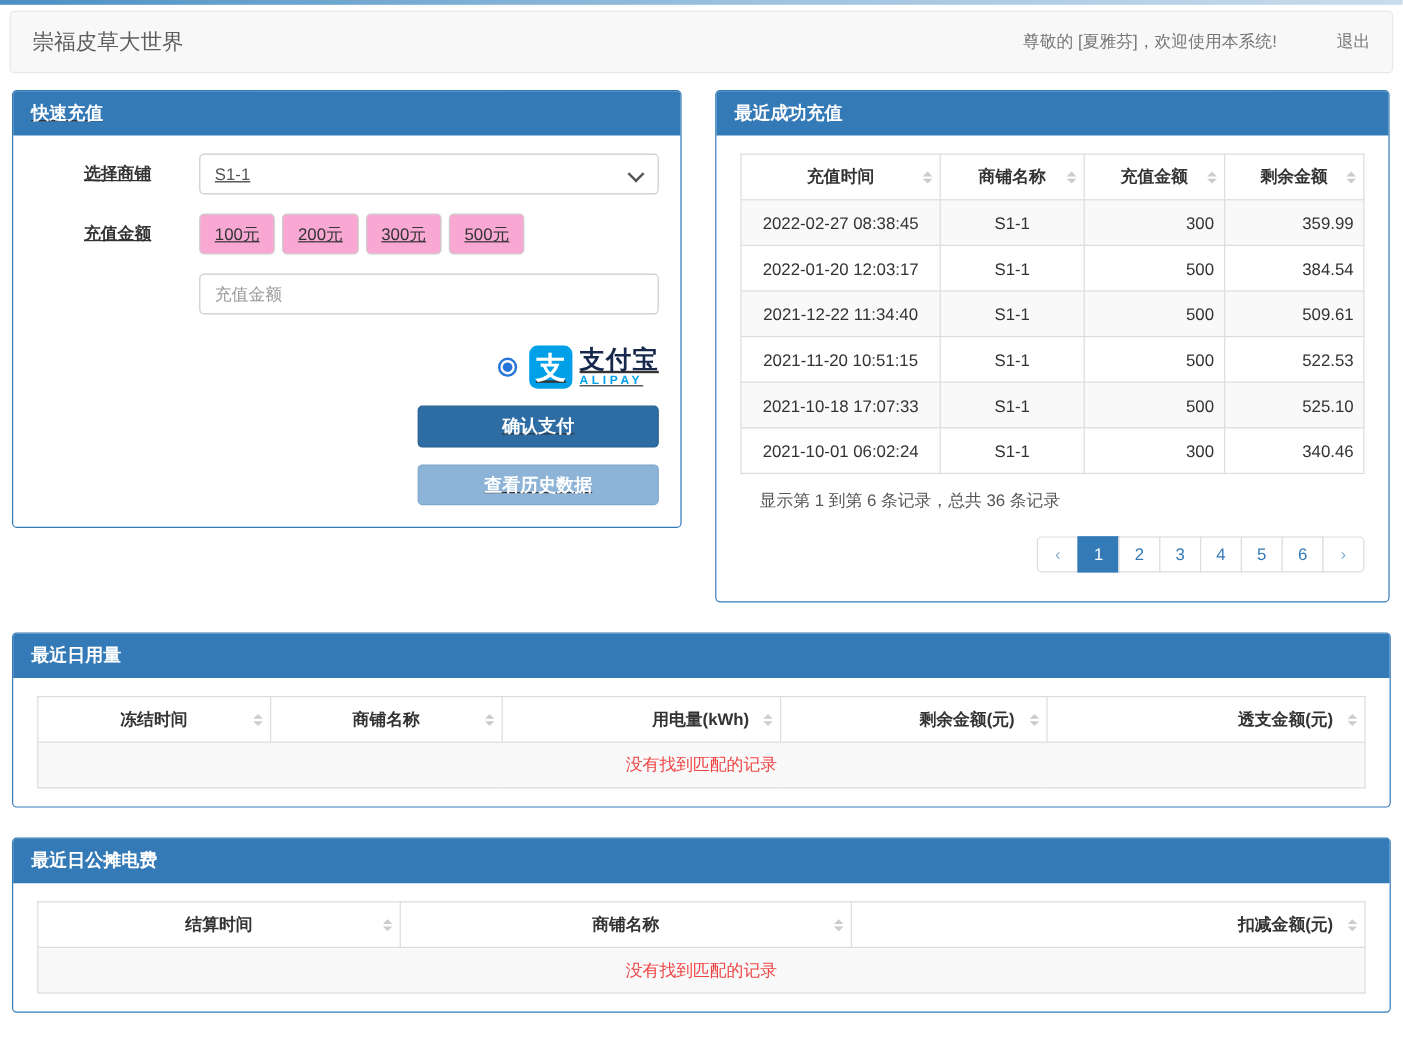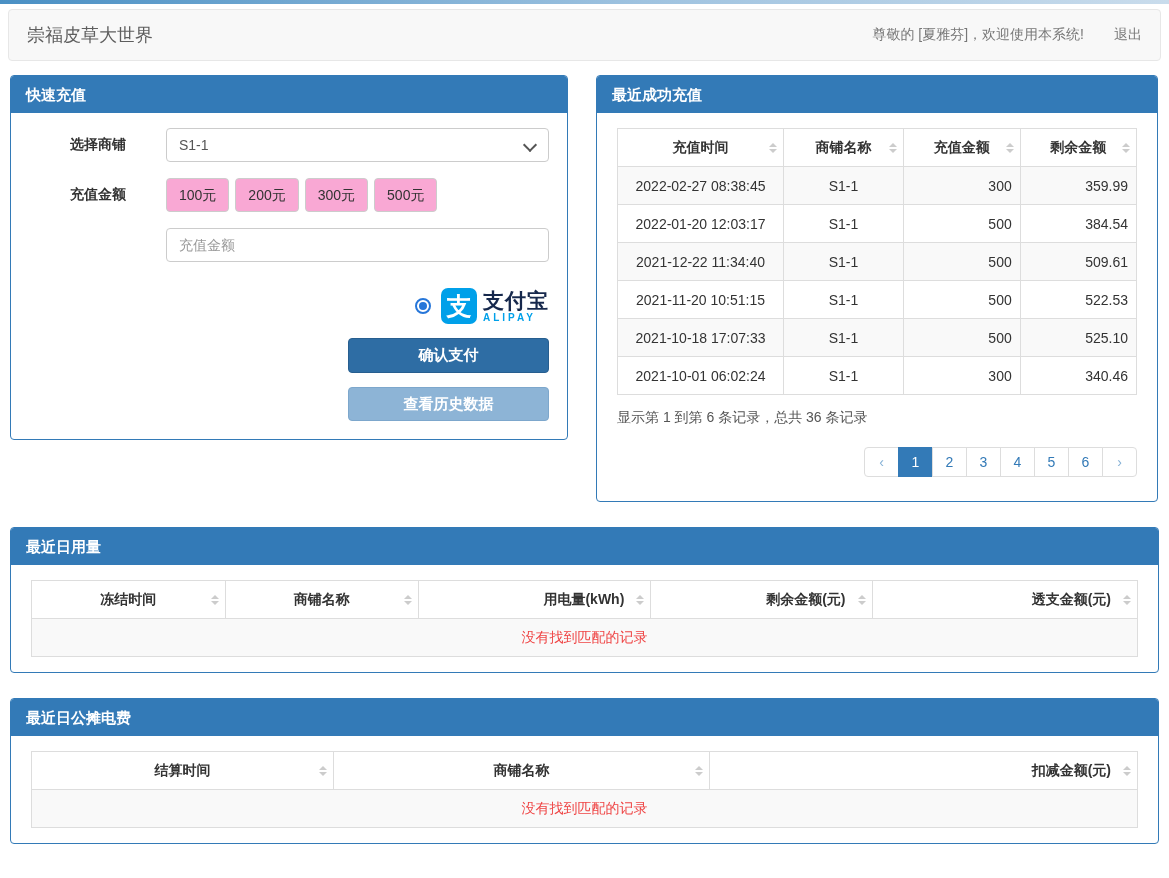--- a/index.html
+++ b/index.html
@@ -2,32 +2,32 @@
 <html><head>
 <meta charset="utf-8">
 <style>
   html,body{margin:0;padding:0;background:#fff;font-family:"Liberation Sans","DejaVu Sans",sans-serif;color:#333;}
   body{width:1169px;min-height:878px;}
   .topline{height:4px;background:linear-gradient(to right,#4a90c4,#9fc3e0 55%,#c9dcec);}
   
   .navbar{margin:5px 8px 14px 8px;height:52px;background:#f8f8f8;border:1px solid #e7e7e7;border-radius:4px;
           display:flex;align-items:center;justify-content:space-between;padding:0 18px;box-sizing:border-box;}
   .brand{font-size:18px;color:#5e5e5e;}
-  .nav-right{display:flex;align-items:flex-start;gap:30px;}
+  .nav-right{display:flex;align-items:flex-start;gap:50px;}
   .welcome{font-size:14px;color:#777;}
   .logout{font-size:14px;color:#777;text-decoration:none;cursor:pointer;}
   
   .content{padding:0 10px;}
   .row-top{display:flex;gap:28px;align-items:flex-start;}
   
   .panel{border:1px solid #337ab7;border-radius:4px;background:#fff;box-sizing:border-box;}
   .panel-heading{background:#337ab7;color:#fff;font-size:15px;font-weight:bold;padding:9px 15px;
                  border-top-left-radius:3px;border-top-right-radius:3px;line-height:19px;}
   .panel-body{padding:15px 18px 18px 18px;}
-  .panel-recharge{width:558px;}
+  .panel-recharge{width:558px;text-decoration:underline;}
   .panel-recent{width:562px;}
   .panel-wide{margin-top:25px;}
   .panel-wide .panel-body{padding:15px 20px;}
   .panel-recent .panel-body{padding:15px 20px 24px 20px;}
   
   .form-row{display:flex;margin-bottom:16px;}
   .form-label{width:137px;padding-right:40px;box-sizing:border-box;text-align:right;
               font-weight:bold;font-size:14px;color:#333;padding-top:8px;flex:none;}
   .form-ctrl{flex:1;min-width:0;}
   .select{position:relative;height:34px;border:1px solid #ccc;border-radius:4px;background:#fff;
@@ -64,21 +64,21 @@
   th.ta-r{text-align:right;padding-right:26px;}
   td.ta-c{text-align:center;}
   td.ta-r{text-align:right;}
   tr.stripe td{background:#f9f9f9;}
   td.empty-cell{text-align:center;background:#f9f9f9;color:#ef4444;}
   .sort{position:absolute;right:6px;top:50%;margin-top:-5px;display:flex;flex-direction:column;gap:2px;}
   .sort b{display:block;width:0;height:0;border-left:4px solid transparent;border-right:4px solid transparent;}
   .sort b.up{border-bottom:4px solid #ccc;}
   .sort b.dn{border-top:4px solid #ccc;}
   
-  .tbl-summary{margin-top:14px;font-size:14px;color:#555;}
+  .tbl-summary{margin-top:14px;font-size:14px;color:#555;margin-left:16px;}
   .pager-row{display:flex;justify-content:flex-end;margin-top:20px;}
   .pager{display:flex;list-style:none;margin:0;padding:0;}
   .pager a{display:block;min-width:11px;text-align:center;padding:6px 11px;border:1px solid #ddd;
         margin-left:-1px;font-size:14px;color:#337ab7;text-decoration:none;background:#fff;cursor:pointer;}
   .pager li:first-child a{border-top-left-radius:4px;border-bottom-left-radius:4px;margin-left:0;}
   .pager li:last-child a{border-top-right-radius:4px;border-bottom-right-radius:4px;}
   .pager li.active a{background:#337ab7;border-color:#337ab7;color:#fff;}
   .pager a.arrow{color:#85b1d6;}
   
   .col-rt1{width:32%;} .col-rt2{width:23.1%;} .col-rt3{width:22.5%;} .col-rt4{width:22.4%;}

